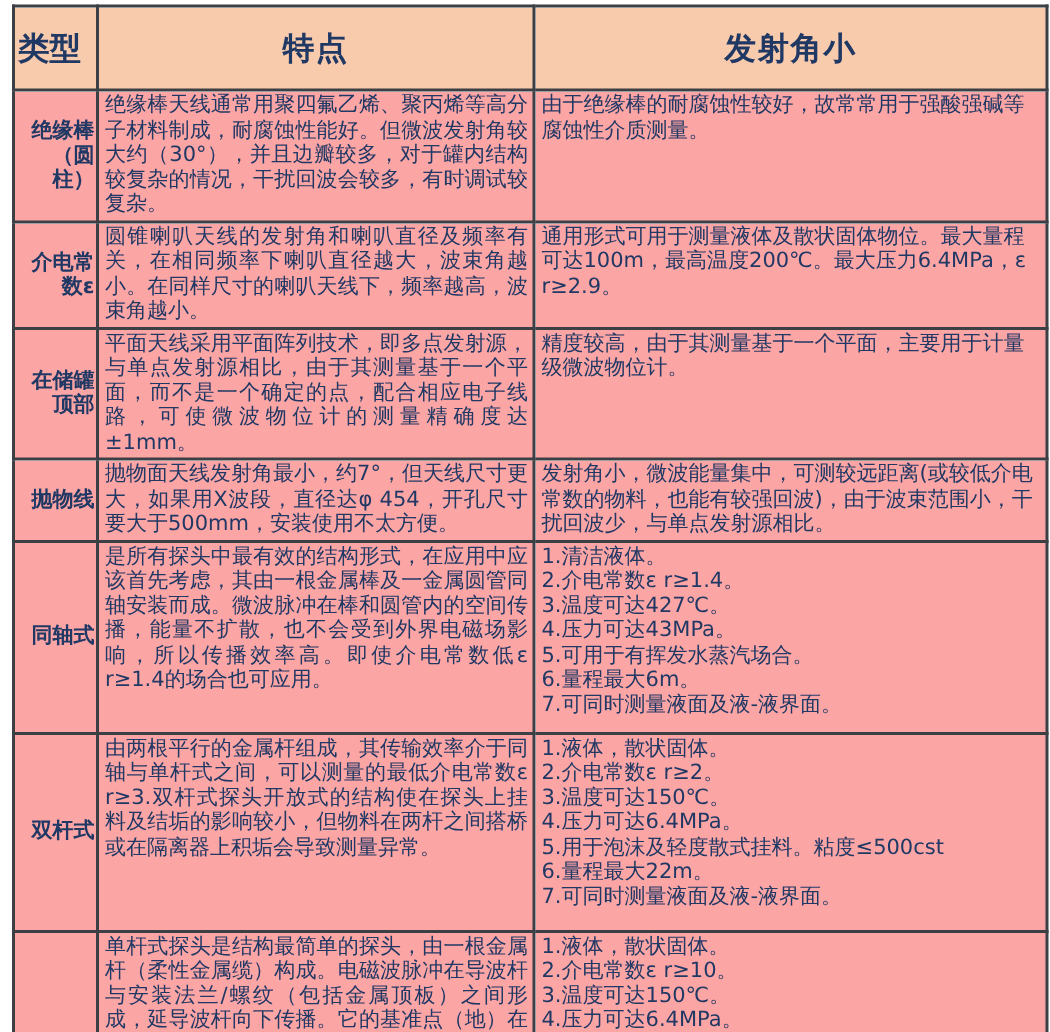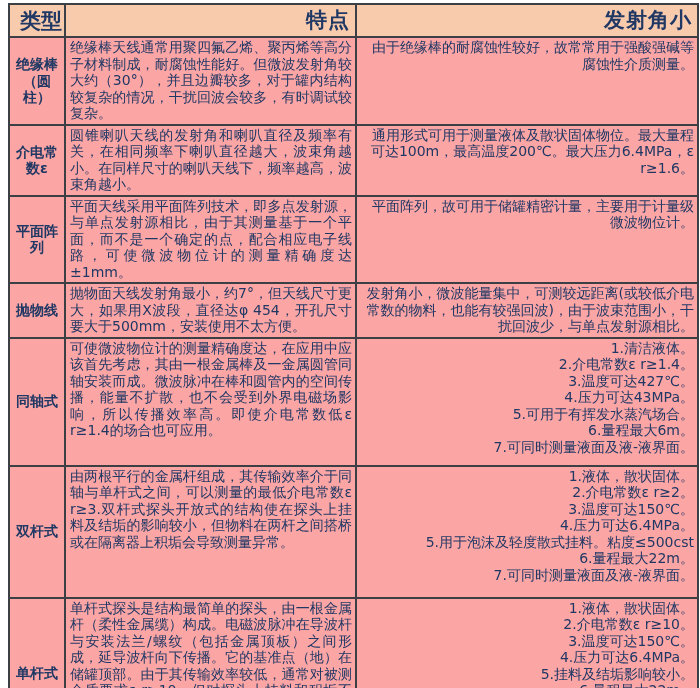--- a/index.html
+++ b/index.html
@@ -31,45 +31,45 @@
     border: 2px solid #3c3f44;
     box-sizing: border-box;
     overflow: hidden;
   }
   th {
     background: #f8cbad;
     font-size: 21px;
     font-weight: bold;
     height: 30px;
     padding: 1px 5px 2px 5px;
-    text-align: right;
+    text-align: center;
     letter-spacing: 1px;
   }
-  th.th-type { text-align: right; padding: 1px 2px; letter-spacing: 0; }
+  th.th-type { text-align: left; padding: 13px 2px; letter-spacing: 0; }
 
   td {
     background: #fca5a5;
     font-size: 14px;
     line-height: 16.5px;
   }
   td.type-cell {
-    text-align: center;
+    text-align: right;
     vertical-align: middle;
     white-space: pre-line;
     padding: 2px 1px;
     font-weight: bold;
     font-weight: 600;
   }
   td.features-cell, td.apps-cell {
     vertical-align: top;
     padding: 1px 3px 2px 4px;
     white-space: pre-line;
     text-align: justify;
   }
-  td.apps-cell { text-align: right; }
+  td.apps-cell { text-align: left; }
 
   tr.r1 { height: 66px; }
   tr.r2 { height: 53px; }
   tr.r3 { height: 66px; }
   tr.r4 { height: 49px; }
   tr.r5 { height: 128px; }
   tr.r6 { height: 132px; }
   tr.r7 { height: 152px; }
 </style>
 </head>
@@ -92,35 +92,35 @@
     <tbody>
       <tr class="r1">
         <td class="type-cell">绝缘棒
 （圆柱）</td>
         <td class="features-cell">绝缘棒天线通常用聚四氟乙烯、聚丙烯等高分子材料制成，耐腐蚀性能好。但微波发射角较大约（30°），并且边瓣较多，对于罐内结构较复杂的情况，干扰回波会较多，有时调试较复杂。</td>
         <td class="apps-cell">由于绝缘棒的耐腐蚀性较好，故常常用于强酸强碱等腐蚀性介质测量。</td>
       </tr>
       <tr class="r2">
         <td class="type-cell">介电常数ε</td>
         <td class="features-cell">圆锥喇叭天线的发射角和喇叭直径及频率有关，在相同频率下喇叭直径越大，波束角越小。在同样尺寸的喇叭天线下，频率越高，波束角越小。</td>
-        <td class="apps-cell">通用形式可用于测量液体及散状固体物位。最大量程可达100m，最高温度200℃。最大压力6.4MPa，ε r≥1.6。</td>
+        <td class="apps-cell">通用形式可用于测量液体及散状固体物位。最大量程可达100m，最高温度200℃。最大压力6.4MPa，ε r≥2.9。</td>
       </tr>
       <tr class="r3">
-        <td class="type-cell">平面阵列</td>
+        <td class="type-cell">在储罐顶部</td>
         <td class="features-cell">平面天线采用平面阵列技术，即多点发射源，与单点发射源相比，由于其测量基于一个平面，而不是一个确定的点，配合相应电子线路，可使微波物位计的测量精确度达±1mm。</td>
-        <td class="apps-cell">平面阵列，故可用于储罐精密计量，主要用于计量级微波物位计。</td>
+        <td class="apps-cell">精度较高，由于其测量基于一个平面，主要用于计量级微波物位计。</td>
       </tr>
       <tr class="r4">
         <td class="type-cell">抛物线</td>
         <td class="features-cell">抛物面天线发射角最小，约7°，但天线尺寸更大，如果用X波段，直径达φ 454，开孔尺寸要大于500mm，安装使用不太方便。</td>
         <td class="apps-cell">发射角小，微波能量集中，可测较远距离(或较低介电常数的物料，也能有较强回波)，由于波束范围小，干扰回波少，与单点发射源相比。</td>
       </tr>
       <tr class="r5">
         <td class="type-cell">同轴式</td>
-        <td class="features-cell">可使微波物位计的测量精确度达，在应用中应该首先考虑，其由一根金属棒及一金属圆管同轴安装而成。微波脉冲在棒和圆管内的空间传播，能量不扩散，也不会受到外界电磁场影响，所以传播效率高。即使介电常数低ε r≥1.4的场合也可应用。</td>
+        <td class="features-cell">是所有探头中最有效的结构形式，在应用中应该首先考虑，其由一根金属棒及一金属圆管同轴安装而成。微波脉冲在棒和圆管内的空间传播，能量不扩散，也不会受到外界电磁场影响，所以传播效率高。即使介电常数低ε r≥1.4的场合也可应用。</td>
         <td class="apps-cell">1.清洁液体。
 2.介电常数ε r≥1.4。
 3.温度可达427℃。
 4.压力可达43MPa。
 5.可用于有挥发水蒸汽场合。
 6.量程最大6m。
 7.可同时测量液面及液-液界面。</td>
       </tr>
       <tr class="r6">
         <td class="type-cell">双杆式</td>

